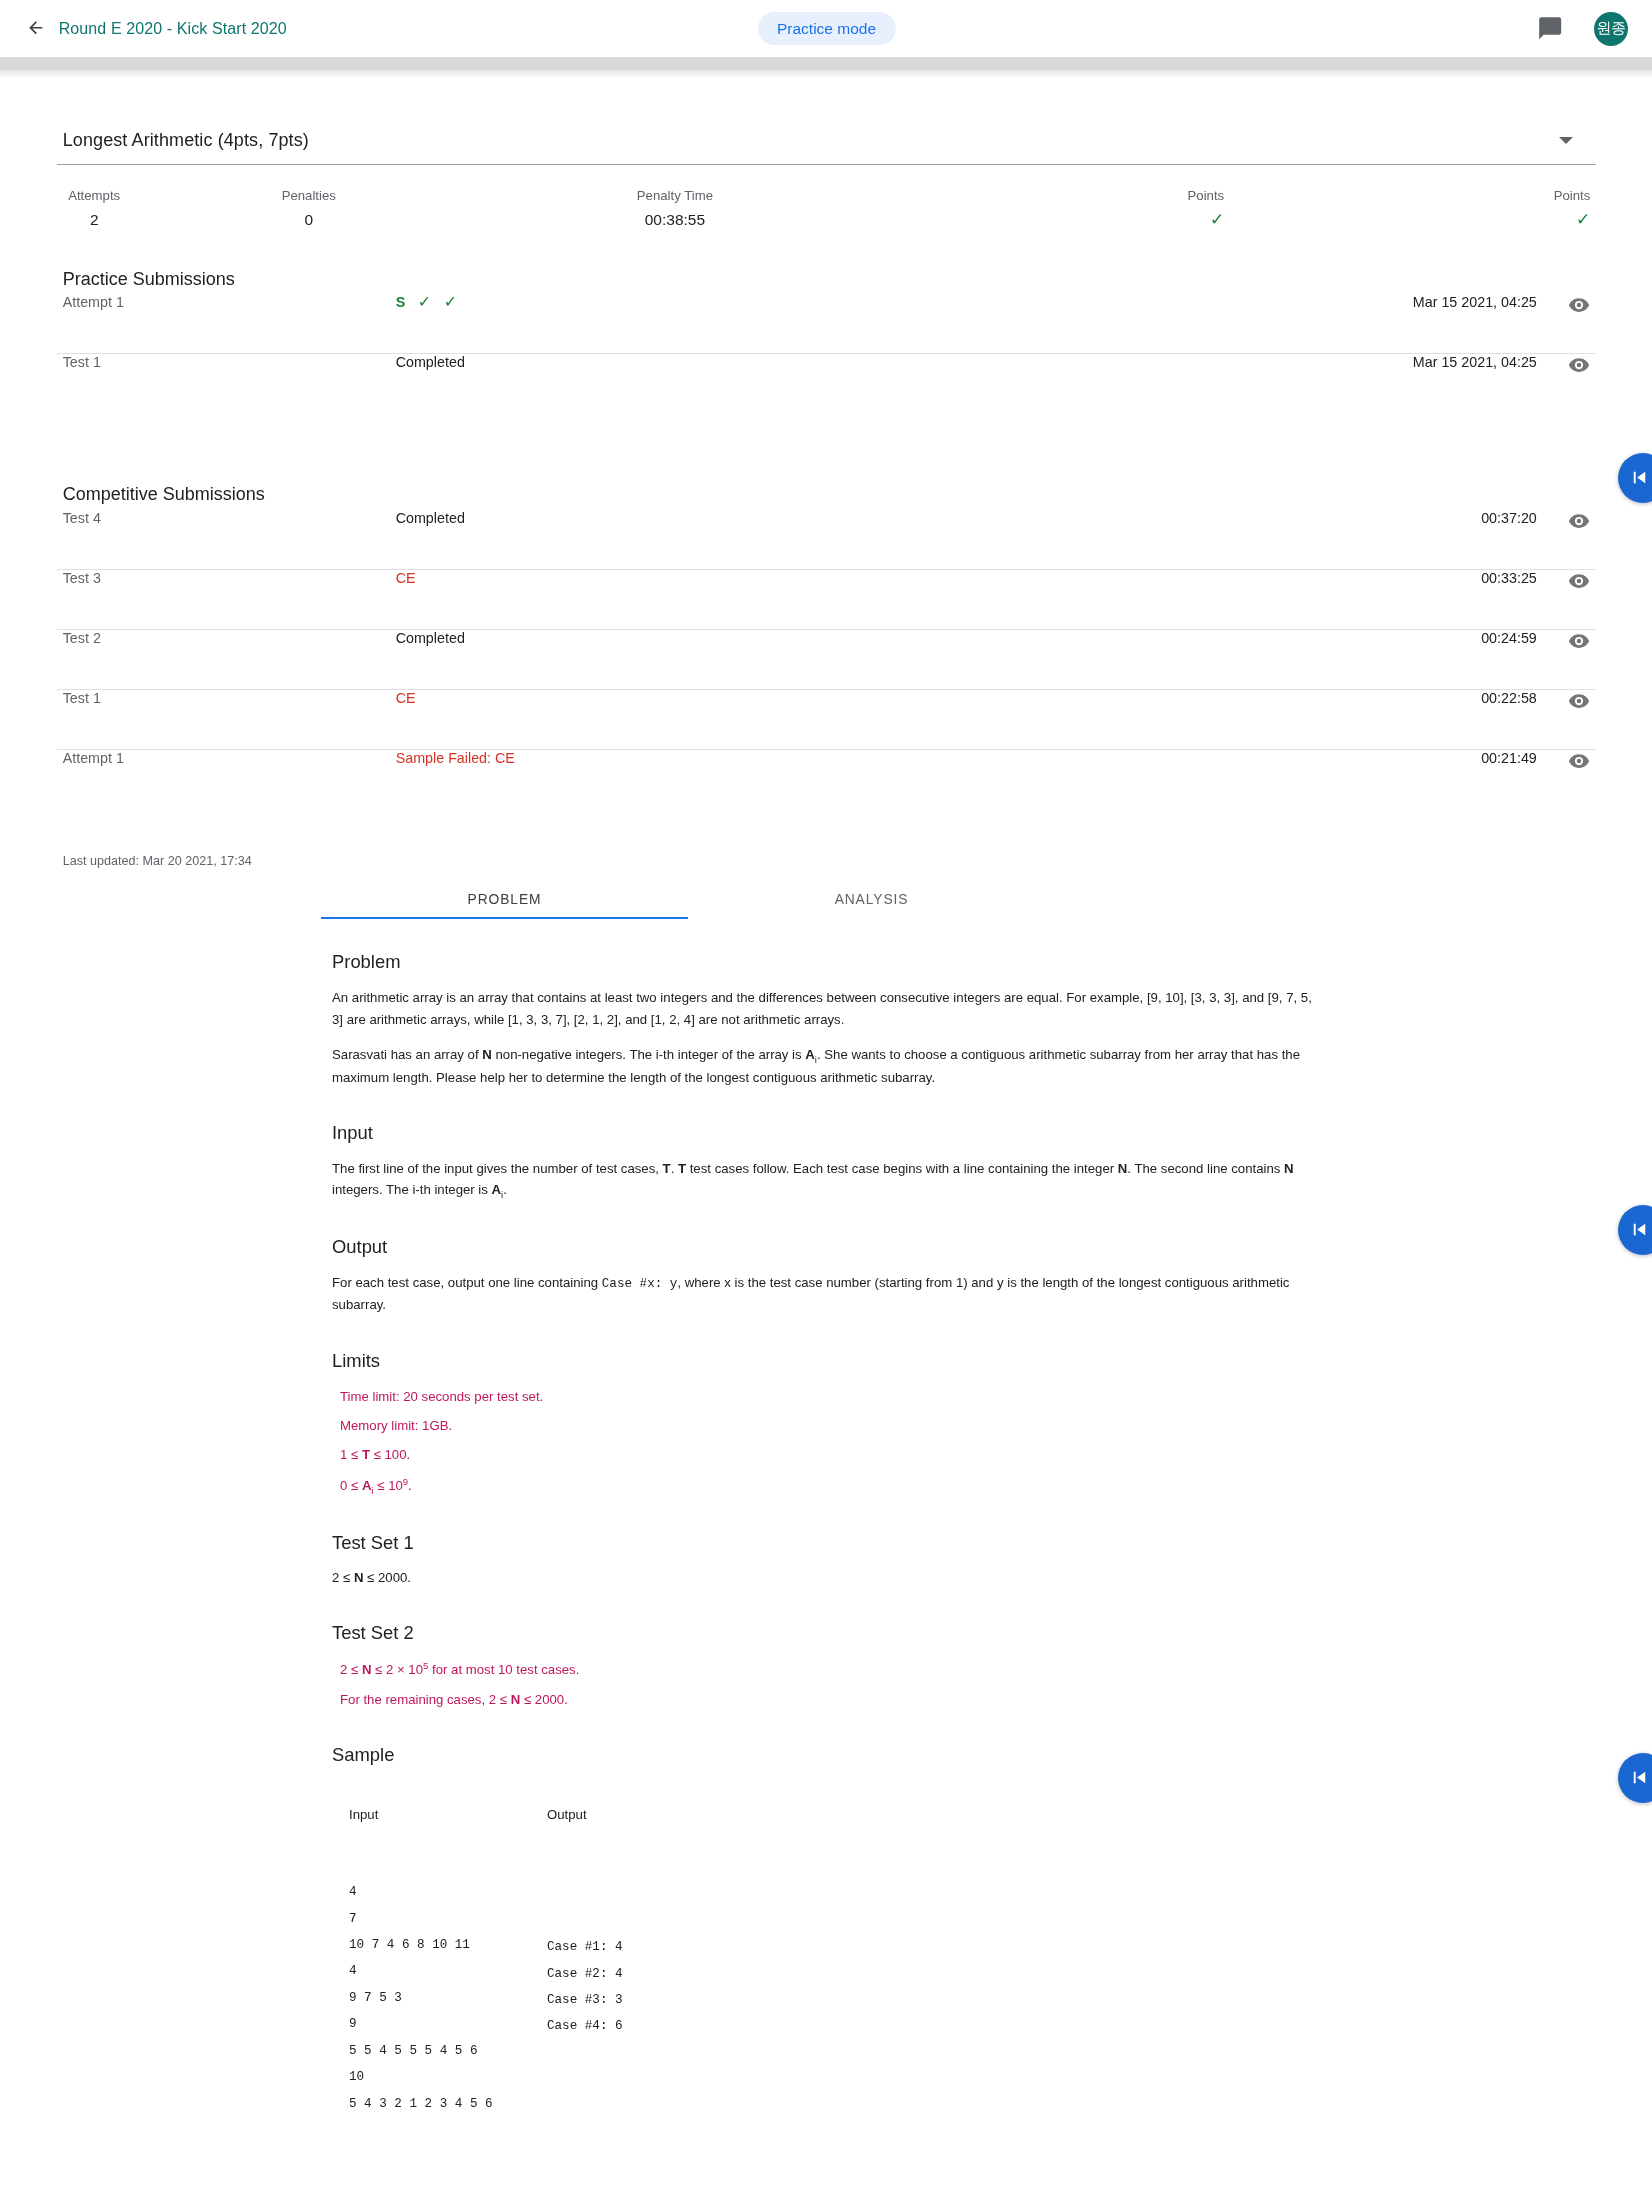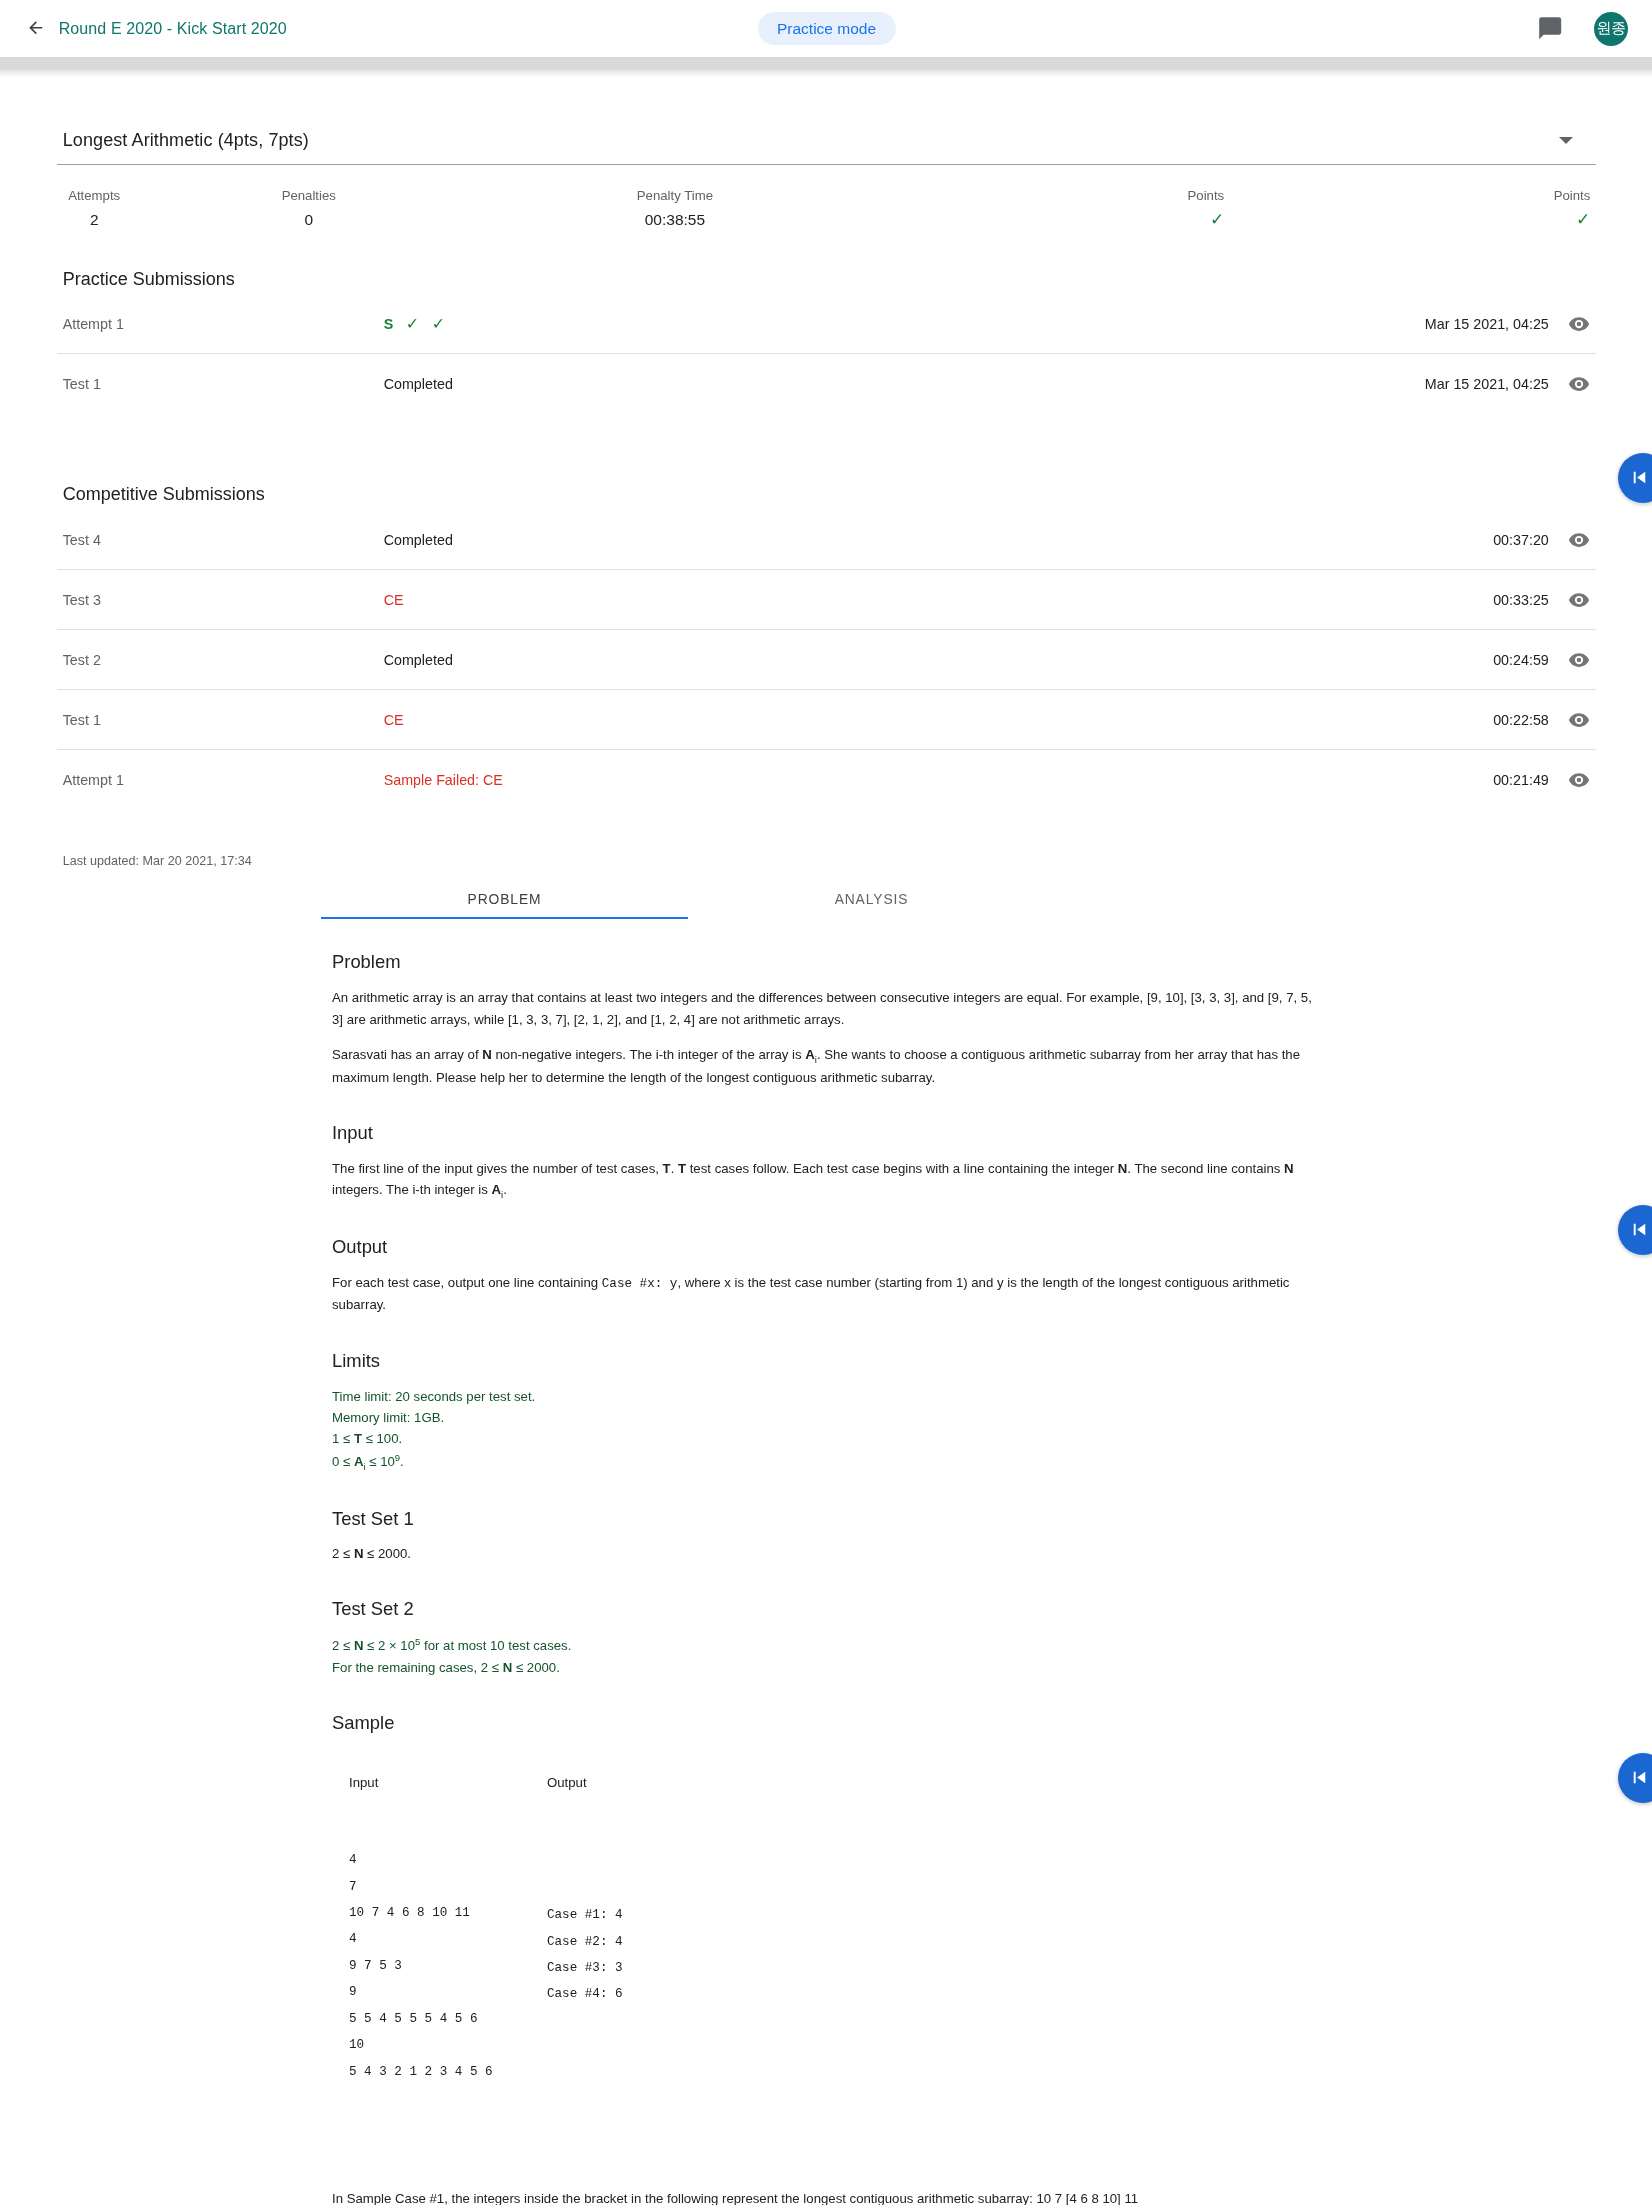--- a/index.html
+++ b/index.html
@@ -135,24 +135,25 @@
 
   
   .section-title {
     font-size: 18px;
     color: #202124;
     margin: 40px 0 0 5.7px;
   }
   .sub-table { margin-top: 4.6px; }
   .sub-row {
     display: flex;
-    align-items: center;
+    align-items: flex-start;
     height: 60px;
     border-bottom: 1.1px solid #e0e0e0;
     padding: 0 5.7px;
+    gap: 12px;
   }
   .sub-row:last-child { border-bottom: none; }
   .sub-name {
     font-size: 14.3px;
     color: #5f6368;
     flex: 0 0 321px;
   }
   .sub-status {
     font-size: 14.3px;
     color: #202124;
@@ -223,22 +224,22 @@
     margin: 13.8px 0 0 0;
   }
   .p.tight { margin-top: 12.6px; }
   .mono {
     font-family: "Liberation Mono", monospace;
     font-size: 12.6px;
   }
   .limits-line {
     font-size: 13.2px;
     line-height: 1.62;
-    color: #14532d;
-    margin: 0;
+    color: #be185d;
+    margin: 8px;
   }
   .limits-block { margin-top: 13.8px; }
   sub { font-size: .72em; vertical-align: sub; }
   sup { font-size: .72em; vertical-align: super; }
   b { font-weight: 700; }
 
   
   .sample-head {
     display: flex;
     margin-top: 41px;

